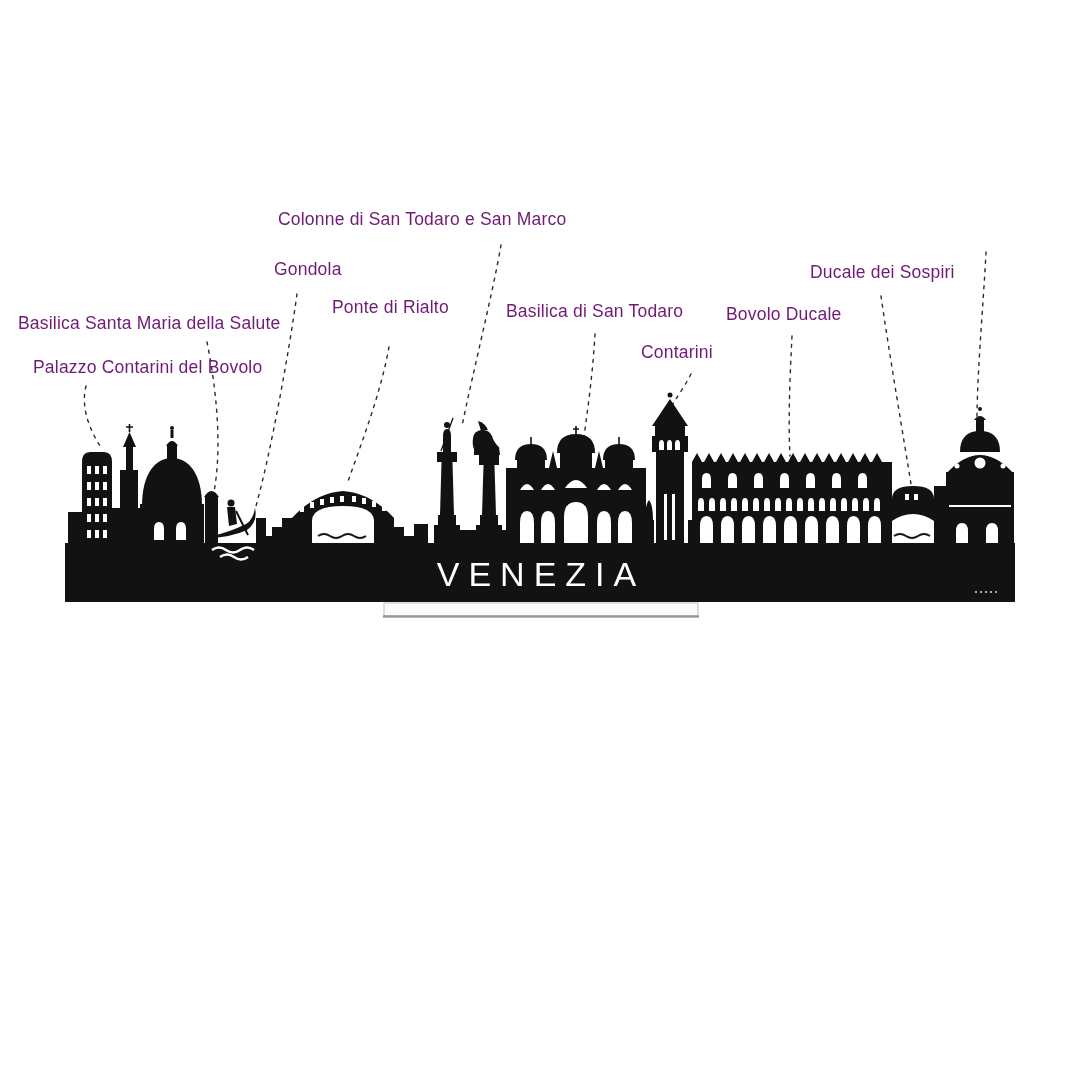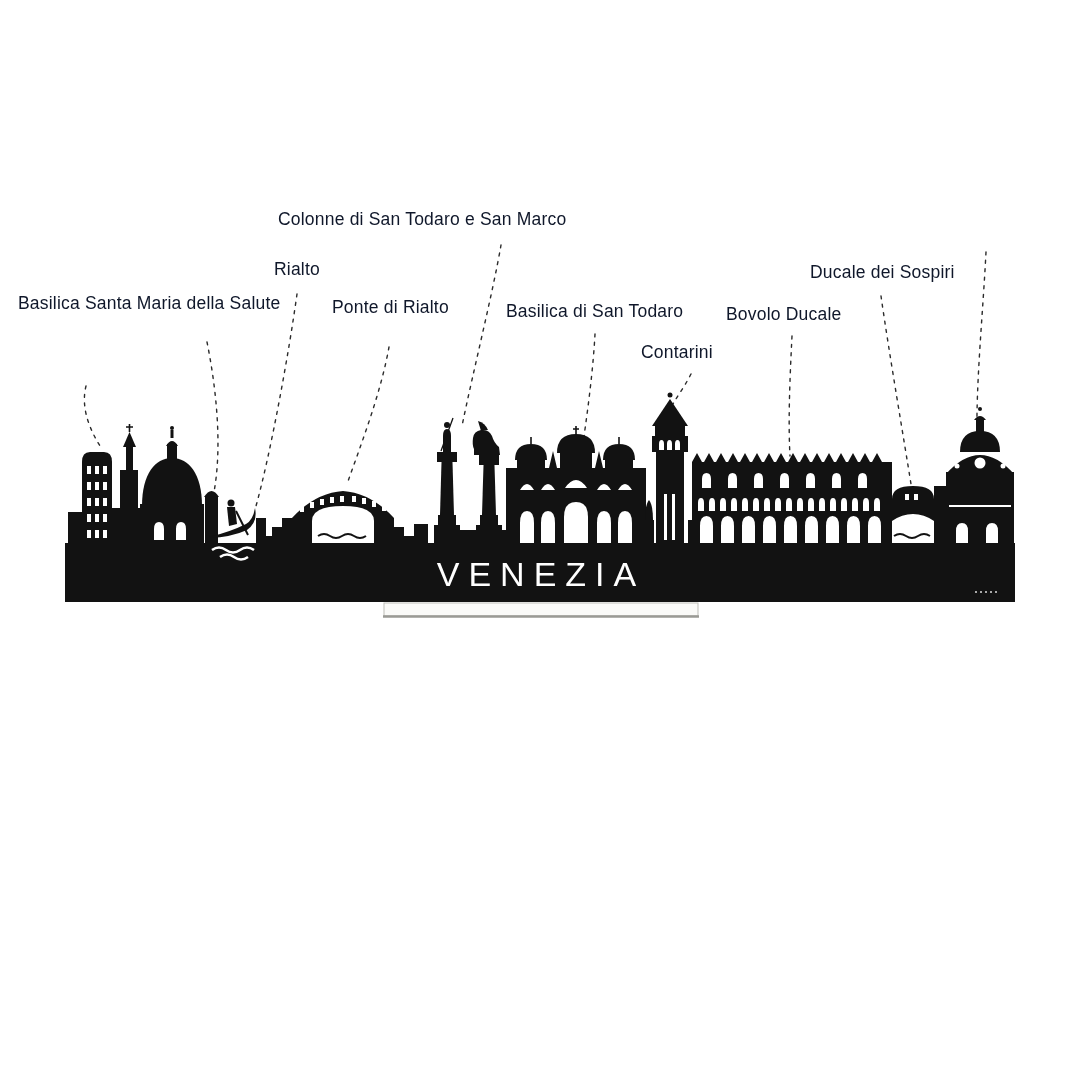--- a/index.html
+++ b/index.html
@@ -7,21 +7,21 @@
     position:relative;
     width:1080px;height:1080px;
     background:#ffffff;
     overflow:hidden;
     font-family:"Liberation Sans","DejaVu Sans",sans-serif;
   }
   svg.scene{position:absolute;left:0;top:0;}
   .label{
     position:absolute;
     font-size:17.5px;
-    color:#0f172a;
+    color:#701a75;
     white-space:nowrap;
     letter-spacing:0.2px;
   }
 </style>
 </head>
 <body>
 
 <div class="canvas">
 
   <svg class="scene" width="1080" height="1080" viewBox="0 0 1080 1080">
@@ -190,21 +190,22 @@
 
     <text x="541" y="586" text-anchor="middle" fill="#ffffff" font-family="Liberation Sans, DejaVu Sans, sans-serif" font-size="34" letter-spacing="9">VENEZIA</text>
 
     <g>
       <rect x="384" y="603" width="314" height="13" fill="#fafaf8" stroke="#bdbdb8" stroke-width="1"></rect>
       <path d="M383,616.5 L699,616.5" stroke="#9a9a95" stroke-width="2.5" fill="none"></path>
     </g>
   </svg>
 
   <div class="label" style="left:278px; top:209px">Colonne di San Todaro e San Marco</div>
-  <div class="label" style="left:274px; top:259px">Rialto</div>
-  <div class="label" style="left:18px;  top:293px">Basilica Santa Maria della Salute</div>
+  <div class="label" style="left:274px; top:259px">Gondola</div>
+  <div class="label" style="left:18px;  top:313px">Basilica Santa Maria della Salute</div>
   <div class="label" style="left:332px; top:297px">Ponte di Rialto</div>
   <div class="label" style="left:506px; top:301px">Basilica di San Todaro</div>
+  <div class="label" style="left:33px;  top:357px">Palazzo Contarini del Bovolo</div>
   <div class="label" style="left:641px; top:342px">Contarini</div>
   <div class="label" style="left:726px; top:304px">Bovolo Ducale</div>
   <div class="label" style="left:810px; top:262px">Ducale dei Sospiri</div>
 
 </div>
 
 </body></html>

